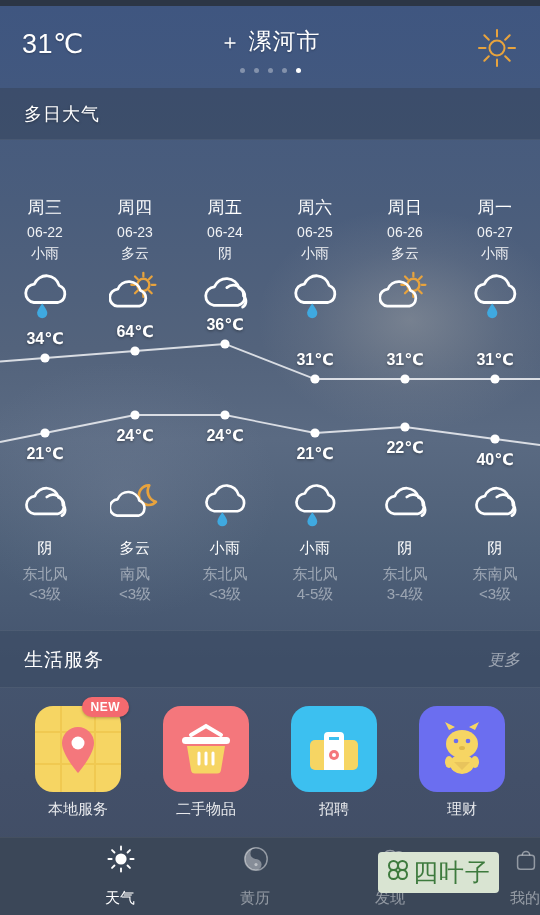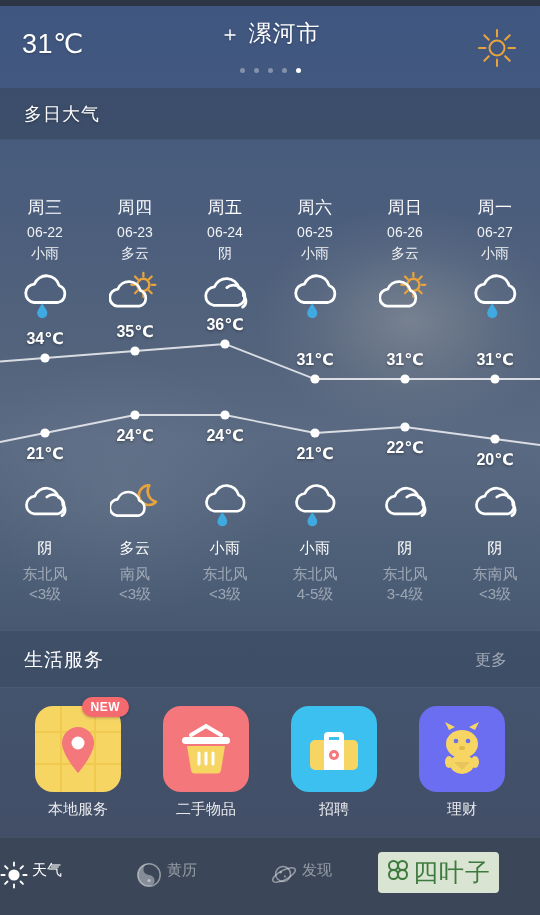--- a/index.html
+++ b/index.html
@@ -32,21 +32,21 @@
   .header {
     position: relative; height: 82px;
     background: linear-gradient(180deg,#3f5680 0%, #42587f 100%);
   }
   .hdr-temp {
     position: absolute; left: 22px; top: 22px;
     font-size: 27px; font-weight: 400; letter-spacing: .5px;
     text-shadow: 0 1px 2px rgba(0,0,0,.25);
   }
   .hdr-city {
-    position: absolute; left: 0; right: 0; top: 12px;
+    position: absolute; left: 0; right: 0; top: 20px;
     text-align: center; font-size: 23px; letter-spacing: 1px;
     text-shadow: 0 1px 2px rgba(0,0,0,.25);
   }
   .hdr-city .plus { font-size: 21px; margin-right: 7px; font-weight: 300; }
   .dots {
     position: absolute; left: 0; right: 0; top: 62px;
     display: flex; justify-content: center; gap: 9px;
   }
   .dot { width: 5px; height: 5px; border-radius: 50%; background: rgba(255,255,255,.35); }
   .dot.on { background: #fff; }
@@ -93,21 +93,21 @@
 
   
   .life-wrap { position: absolute; left: 0; right: 0; top: 630px; }
   .life-bar {
     position: relative; height: 58px;
     background: rgba(56,72,96,0.50);
     border-bottom: 1px solid rgba(255,255,255,0.07);
     border-top: 1px solid rgba(255,255,255,0.07);
   }
   .life-title { position: absolute; left: 24px; top: 16px; font-size: 19px; letter-spacing: 1px; }
-  .life-more { position: absolute; right: 33px; top: 19px; font-size: 16px; color: rgba(255,255,255,.5); }
+  .life-more { position: absolute; right: 20px; top: 19px; font-size: 16px; color: rgba(255,255,255,.5); font-style: italic; }
 
   .apps { display: flex; padding: 18px 14px 0 14px; }
   .app { flex: 1; display: flex; flex-direction: column; align-items: center; }
   .app-tile {
     position: relative; width: 86px; height: 86px; border-radius: 18px;
     display: flex; align-items: flex-start; justify-content: center; overflow: visible;
   }
   .app-label { margin-top: 8px; font-size: 15px; color: rgba(255,255,255,.88); }
   .new-badge {
     position: absolute; right: -8px; top: -9px;
@@ -116,21 +116,21 @@
     box-shadow: 0 1px 3px rgba(0,0,0,.25);
   }
 
   
   .navbar {
     position: absolute; left: 0; right: 0; bottom: 0; height: 78px;
     background: #3b4758; display: flex; align-items: center;
     border-top: 1px solid rgba(255,255,255,0.05);
   }
   .nav-item {
-    flex: 1; display: flex; flex-direction: row; align-items: flex-start; gap: 4px;
+    flex: 1; display: flex; flex-direction: column; align-items: flex-end; gap: 12px;
   }
   .nav-label { font-size: 15px; color: rgba(255,255,255,.45); }
   .nav-item.active .nav-label { color: #fff; }
   .watermark {
     position: absolute; left: 378px; bottom: 22px;
     background: #d9e4d2; color: #3d7a3d;
     padding: 4px 8px; border-radius: 4px;
     font-size: 25px; letter-spacing: 1px;
     display: flex; align-items: center; gap: 3px;
   }
@@ -293,31 +293,31 @@
         <circle cx="405" cy="52" r="4.6" fill="#ffffff"></circle>
         <circle cx="495" cy="52" r="4.6" fill="#ffffff"></circle>
         <circle cx="45" cy="106" r="4.6" fill="#ffffff"></circle>
         <circle cx="135" cy="88" r="4.6" fill="#ffffff"></circle>
         <circle cx="225" cy="88" r="4.6" fill="#ffffff"></circle>
         <circle cx="315" cy="106" r="4.6" fill="#ffffff"></circle>
         <circle cx="405" cy="100" r="4.6" fill="#ffffff"></circle>
         <circle cx="495" cy="112" r="4.6" fill="#ffffff"></circle>
       </svg>
       <div class="lbl" style="left:45px; top:2px;">34℃</div>
-      <div class="lbl" style="left:135px; top:-5px;">35℃</div>
+      <div class="lbl" style="left:135px; top:-5px;">64℃</div>
       <div class="lbl" style="left:225px; top:-12px;">36℃</div>
       <div class="lbl" style="left:315px; top:23px;">31℃</div>
       <div class="lbl" style="left:405px; top:23px;">31℃</div>
       <div class="lbl" style="left:495px; top:23px;">31℃</div>
       <div class="lbl" style="left:45px; top:117px;">21℃</div>
       <div class="lbl" style="left:135px; top:99px;">24℃</div>
       <div class="lbl" style="left:225px; top:99px;">24℃</div>
       <div class="lbl" style="left:315px; top:117px;">21℃</div>
       <div class="lbl" style="left:405px; top:111px;">22℃</div>
-      <div class="lbl" style="left:495px; top:123px;">20℃</div>
+      <div class="lbl" style="left:495px; top:123px;">40℃</div>
     </div>
 
   <div class="row icon-row2" id="row-nighticon">
       <div class="col">
        <span><svg viewBox="0 0 56 56" width="50" height="50">
             <g transform="translate(2,0)">
               <path d="M14 38 a10 10 0 0 1 0.6 -19.9 a14 14 0 0 1 26.6 1.6 a9.6 9.6 0 0 1 -1.2 18.3 z" fill="none" stroke="#fff" stroke-width="3" stroke-linejoin="round" stroke-linecap="round"></path>
             </g>
              <path d="M30 19 a11 11 0 0 1 18 9 a7.5 7.5 0 0 1 -1 12" fill="none" stroke="#fff" stroke-width="3" stroke-linecap="round"></path>
           </svg></span>

